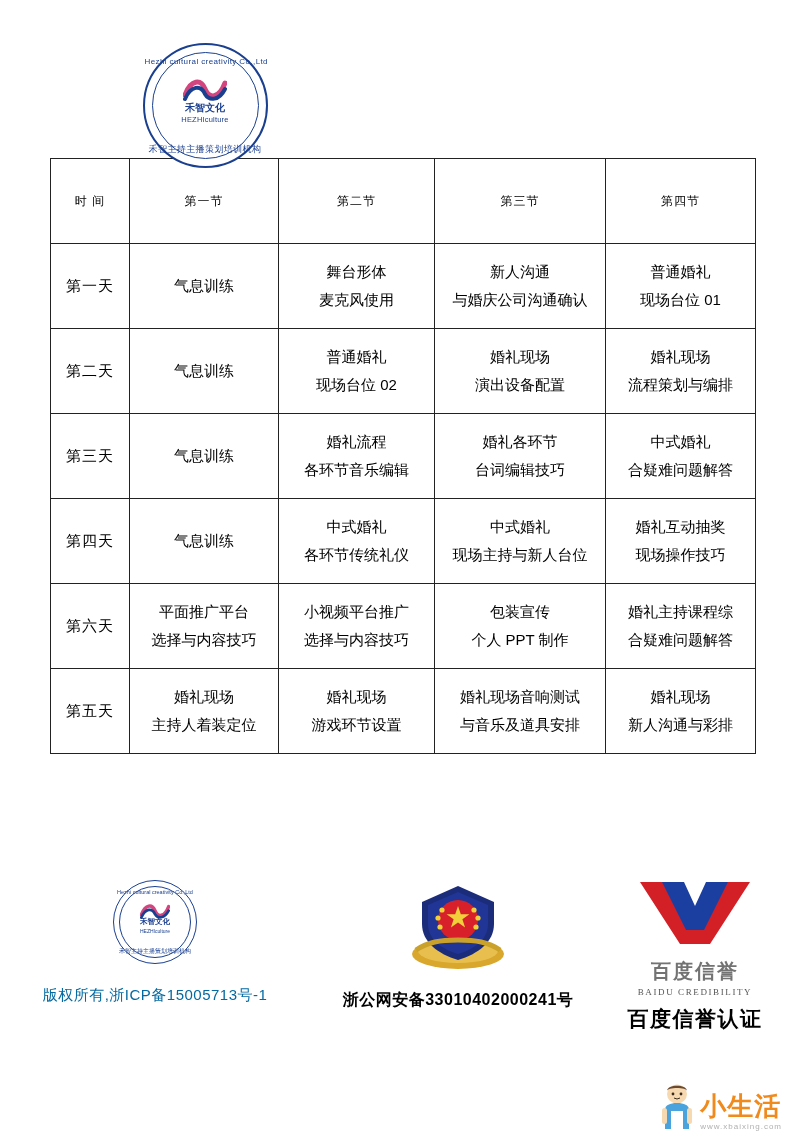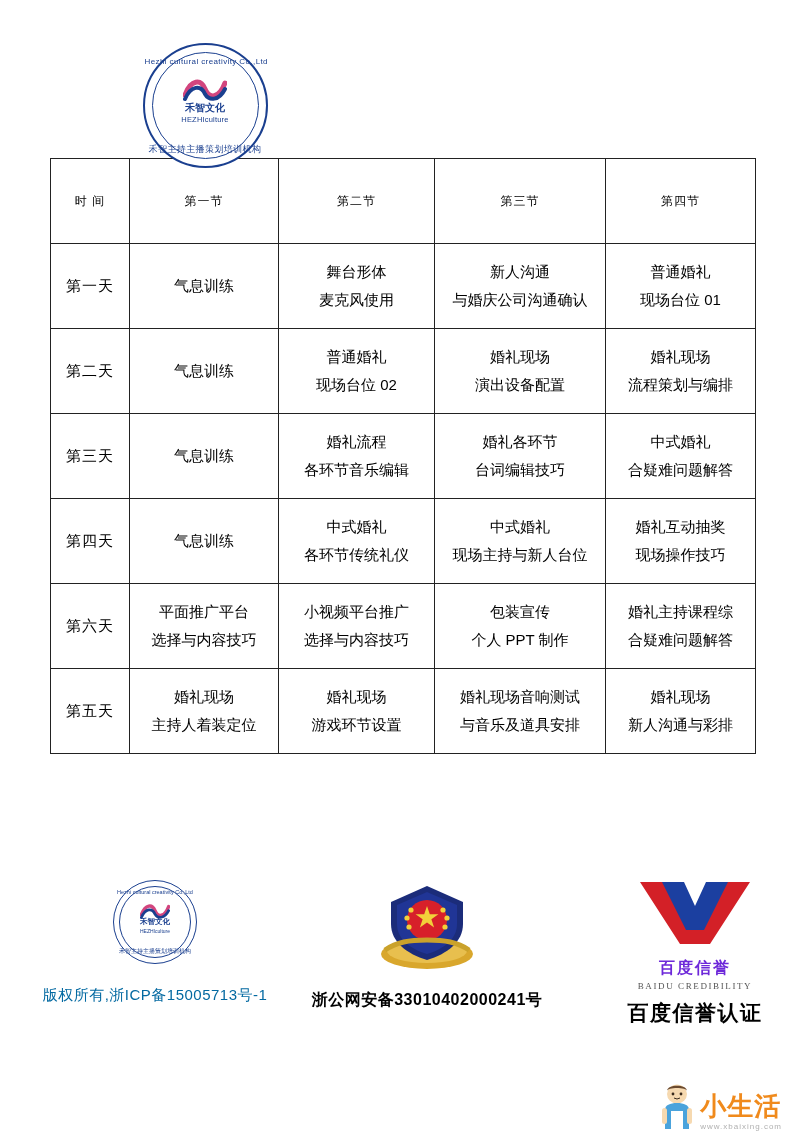--- a/index.html
+++ b/index.html
@@ -179,21 +179,21 @@
   }
   .copyright {
     margin-top: 22px;
     font-size: 15px;
     color: #0369a1;
     letter-spacing: 0.5px;
   }
 
   .badge-center {
     position: absolute;
-    left: 282px;
+    left: 313px;
     top: 0;
     width: 290px;
     text-align: center;
   }
   .police-emblem {
     width: 104px;
     height: 92px;
     margin: 0 auto;
     position: relative;
   }
@@ -211,23 +211,23 @@
     width: 190px;
     text-align: center;
   }
   .baidu-v {
     width: 118px;
     height: 70px;
     margin: 0 auto;
   }
   .baidu-cn {
     margin-top: 6px;
-    font-size: 16px;
-    font-weight: bold;
-    color: #6d28d9;
+    font-size: 20px;
+    font-weight: bold;
+    color: #737373;
     letter-spacing: 2px;
   }
   .baidu-en {
     font-size: 9px;
     color: #555;
     letter-spacing: 1.6px;
     margin-top: 2px;
     font-family: Liberation Serif, serif;
   }
   .baidu-sub {

